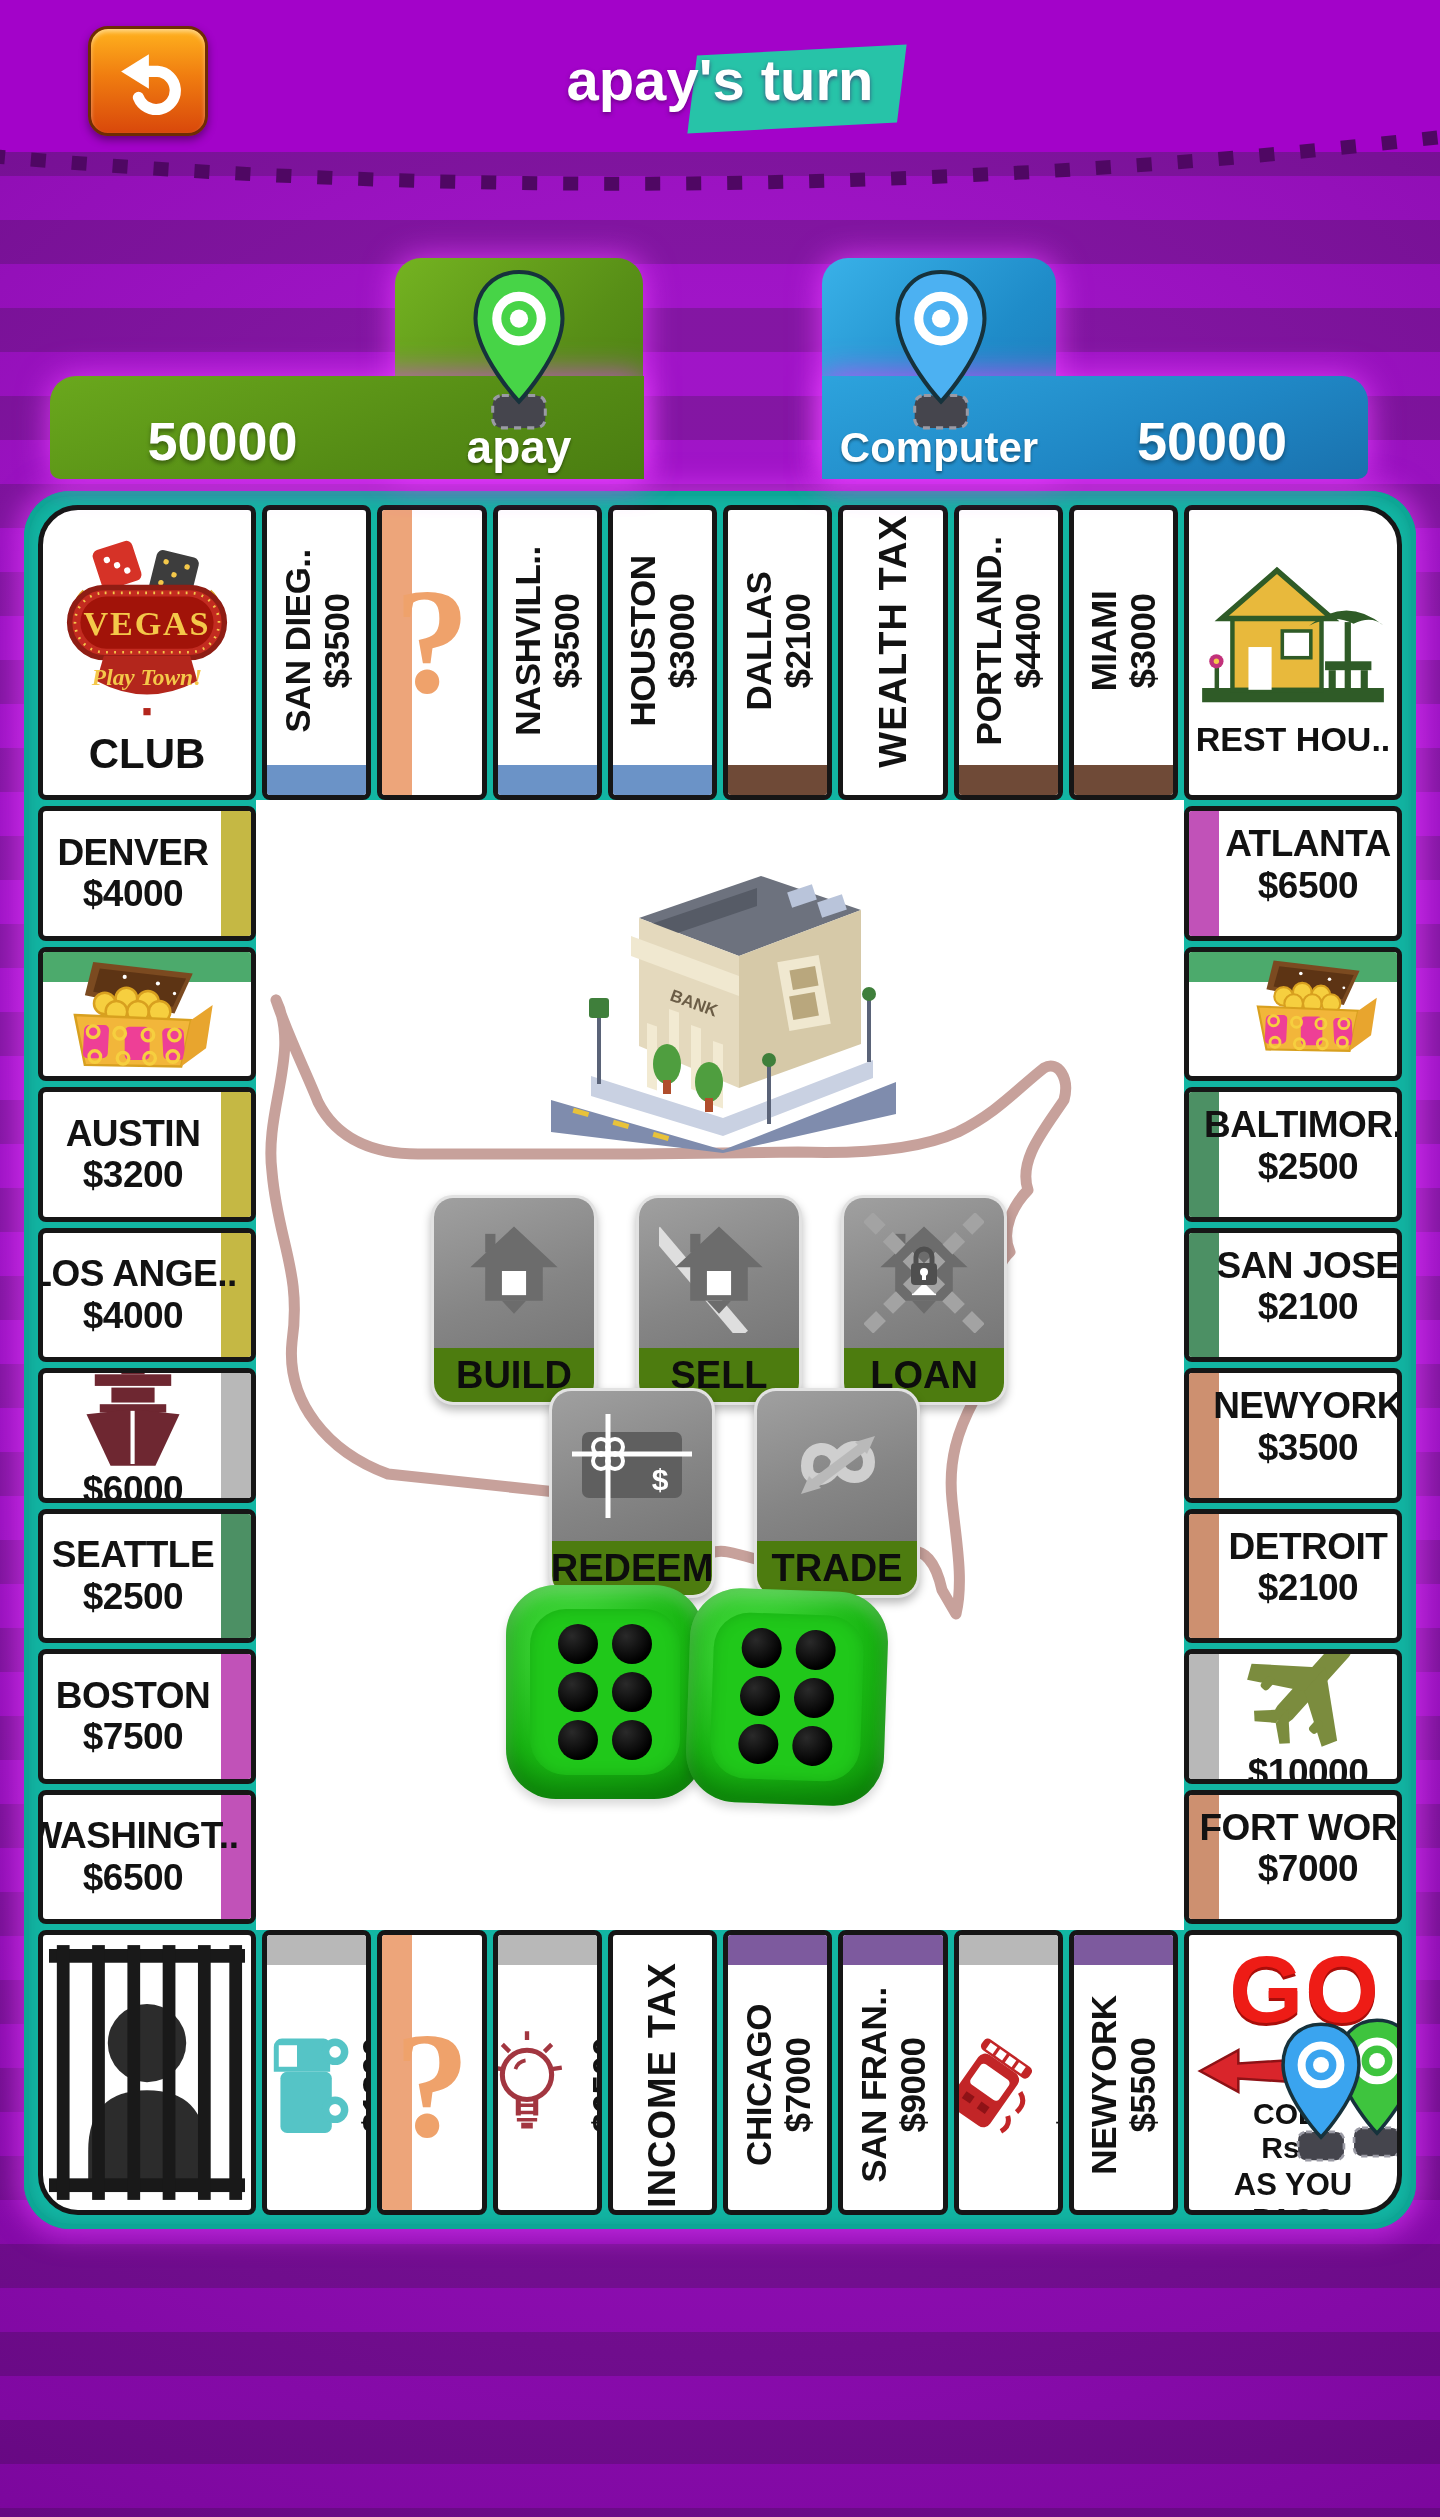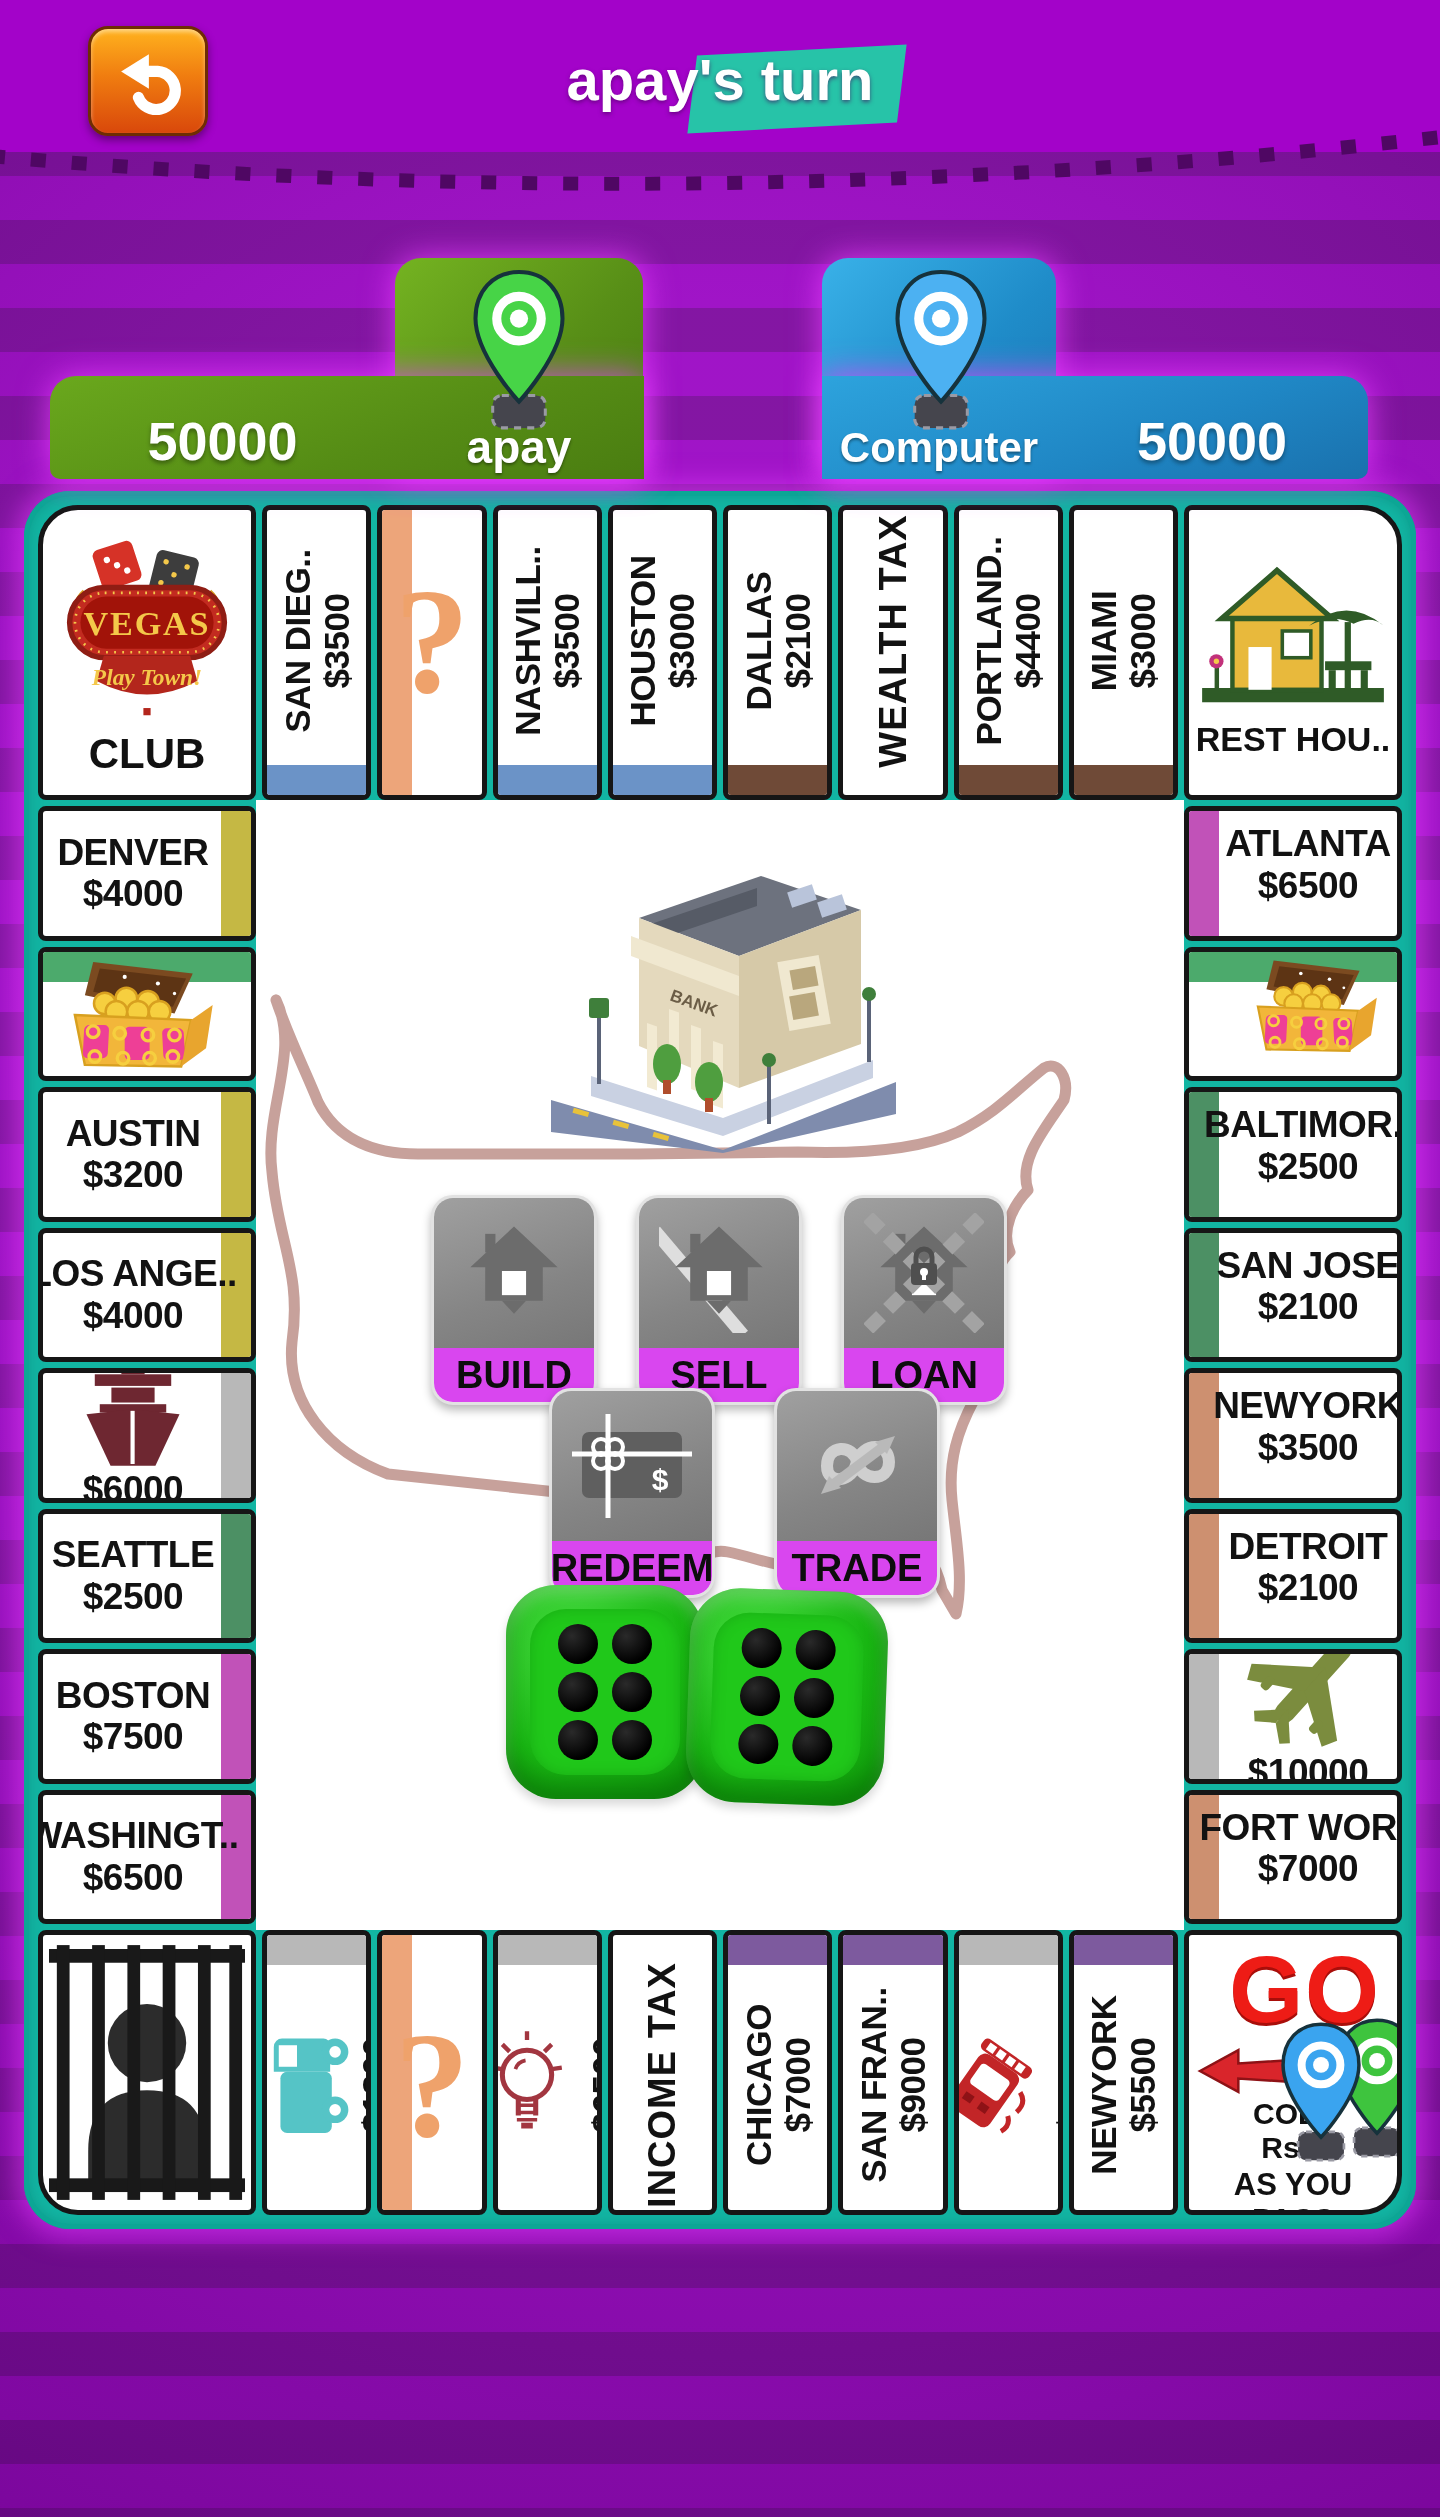--- a/index.html
+++ b/index.html
@@ -105,21 +105,21 @@
   .go-pin.green{ left:140px; top:80px; width:96px; height:150px; color:#3ec43e; z-index:4; }
 
   
   .center-area{ position:absolute; left:232px; right:232px; top:309px; bottom:299px; background:#fff; overflow:hidden; }
   .map-svg{ position:absolute; inset:0; }
   .bank{ position:absolute; left:295px; top:48px; width:345px; height:305px; }
   .action-btn{ position:absolute; width:166px; border-radius:22px; background:#fff;
     border:3px solid #e2e2e2; box-shadow:0 5px 10px rgba(0,0,0,.28); overflow:hidden; cursor:pointer; }
   .icon-zone{ height:150px; background:linear-gradient(160deg,#a0a0a0 0%,#858585 60%,#777 100%);
     display:flex; align-items:center; justify-content:center; }
-  .action-label{ height:54px; background:#d946ef; display:flex; align-items:center; justify-content:center;
+  .action-label{ height:54px; background:#4d7c0f; display:flex; align-items:center; justify-content:center;
     font-size:38px; font-weight:700; color:#0d0d0d; letter-spacing:0; }
   .die{ position:absolute; width:198px; height:214px; border-radius:50px;
     background:radial-gradient(circle at 32% 26%, #43da3d 0%, #19b813 55%, #0e9709 100%);
     box-shadow:inset 0 -16px 26px rgba(0,70,0,.4), inset 0 10px 16px rgba(255,255,255,.25), 0 6px 10px rgba(0,0,0,.15); }
   .die-face{ position:absolute; inset:24px; border-radius:36px; background:#20c81a;
     box-shadow:inset 0 0 14px rgba(0,90,0,.25); }
   .pip{ position:absolute; width:40px; height:40px; border-radius:50%;
     background:radial-gradient(circle at 35% 30%, #2a2a2a, #000 70%); transform:translate(-50%,-50%); }
 </style>
 </head>
@@ -657,21 +657,21 @@
     <div class="action-label">LOAN</div>
   </div>
         <div class="action-btn" style="left: 293px; top: 588px;">
     <div class="icon-zone">
             <svg width="120" height="120">
               <use href="#icon-redeem"></use>
             </svg>
           </div>
     <div class="action-label">REDEEM</div>
   </div>
-        <div class="action-btn" style="left: 518px; top: 588px;">
+        <div class="action-btn" style="left: 498px; top: 588px;">
     <div class="icon-zone">
             <svg width="120" height="120">
               <use href="#icon-trade"></use>
             </svg>
           </div>
     <div class="action-label">TRADE</div>
   </div>
       </div>
     <div id="dice-zone">
         <div class="die" style="left: 250px; top: 785px;">

